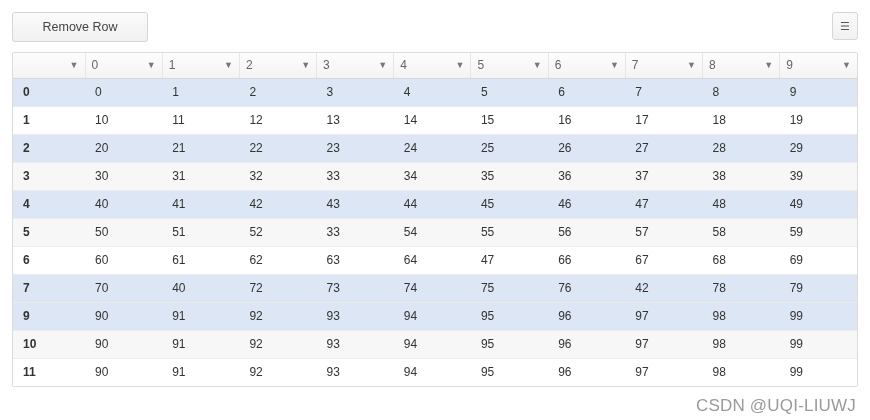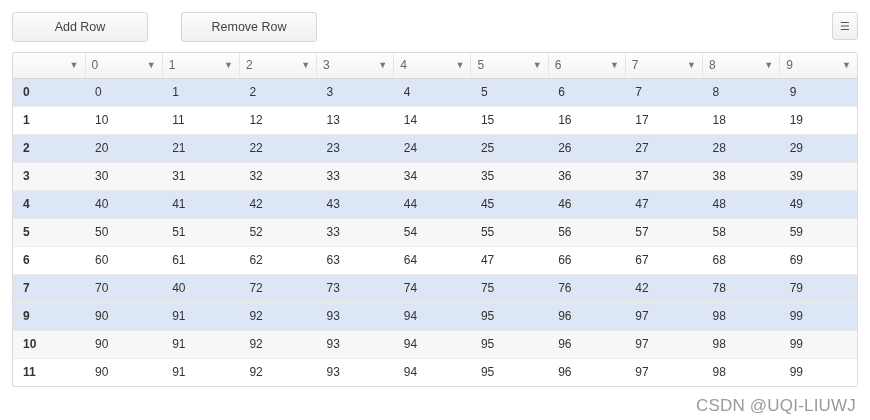--- a/index.html
+++ b/index.html
@@ -124,21 +124,20 @@
     font-size: 17px;
     letter-spacing: 0.2px;
   }
 </style>
 </head>
 <body>
 
 <div class="app">
 
   <div class="toolbar">
-    <button class="tbtn">Add Row</button>
     <button class="tbtn">Remove Row</button>
   </div>
   <button class="tbtn tbtn-right">☰</button>
 
   <div class="grid">
     <table>
       <colgroup id="grid-colgroup">
           <col style="width: 72px;">
           <col style="width: 10%;">
           <col style="width: 10%;">

